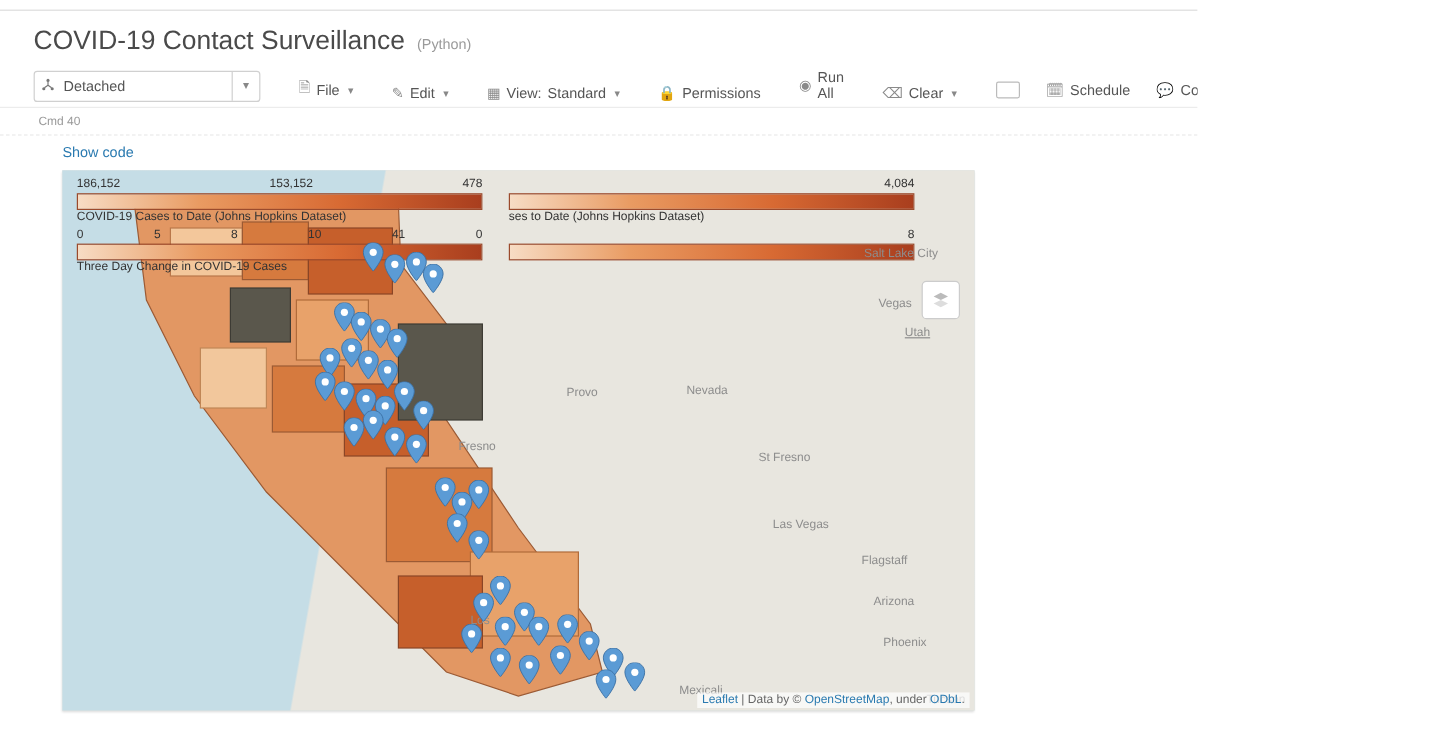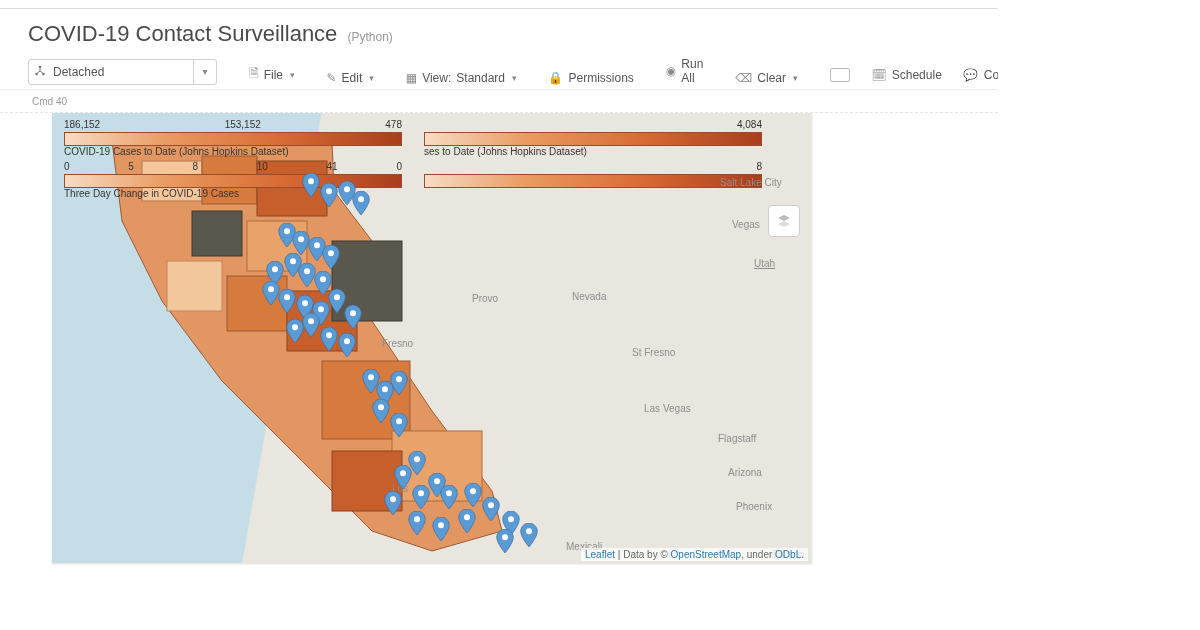--- a/index.html
+++ b/index.html
@@ -112,20 +112,23 @@
       <span class="ic">🗎</span>
       <span>R</span>
     </div>
   </div>
 </div>
 
 <div class="cell-band">
   <span>Cmd 40</span>
 </div>
 
+<div class="showcode">
+  <a>Show code</a>
+</div>
 
 <div class="map-wrap">
   <div class="basemap">
     <div class="ocean"></div>
   </div>
 
   <svg class="cali" viewBox="0 0 460 430">
     <defs>
       <pattern id="p1" width="4" height="4" patternUnits="userSpaceOnUse">
             <rect width="4" height="4" fill="#e8a26a"></rect>
@@ -194,21 +197,21 @@
     <svg width="16" height="16" viewBox="0 0 16 16">
           <path d="M8 2l6 3-6 3-6-3z" fill="#bbb"></path>
           <path d="M8 8l6 3-6 3-6-3z" fill="#ddd"></path>
         </svg>
   </div>
 
   <div id="cities">
         <div class="city" style="left: 420px; top: 180px;">Provo</div>
         <div class="city" style="left: 668px; top: 64px;">Salt Lake City</div>
         <div class="city" style="left: 680px; top: 106px;">Vegas</div>
-        <div class="city" style="left: 702px; top: 145px; text-decoration: underline;">Utah</div>
+        <div class="city" style="left: 702px; top: 130px; text-decoration: underline;">Utah</div>
         <div class="city" style="left: 520px; top: 178px;">Nevada</div>
         <div class="city" style="left: 580px; top: 234px;">St Fresno</div>
         <div class="city" style="left: 592px; top: 290px;">Las Vegas</div>
         <div class="city" style="left: 676px; top: 354px;">Arizona</div>
         <div class="city" style="left: 666px; top: 320px;">Flagstaff</div>
         <div class="city" style="left: 684px; top: 388px;">Phoenix</div>
         <div class="city" style="left: 720px; top: 436px;">Tucson</div>
         <div class="city" style="left: 514px; top: 428px;">Mexicali</div>
         <div class="city" style="left: 330px; top: 225px;">Fresno</div>
         <div class="city" style="left: 340px; top: 370px;">Los</div>

